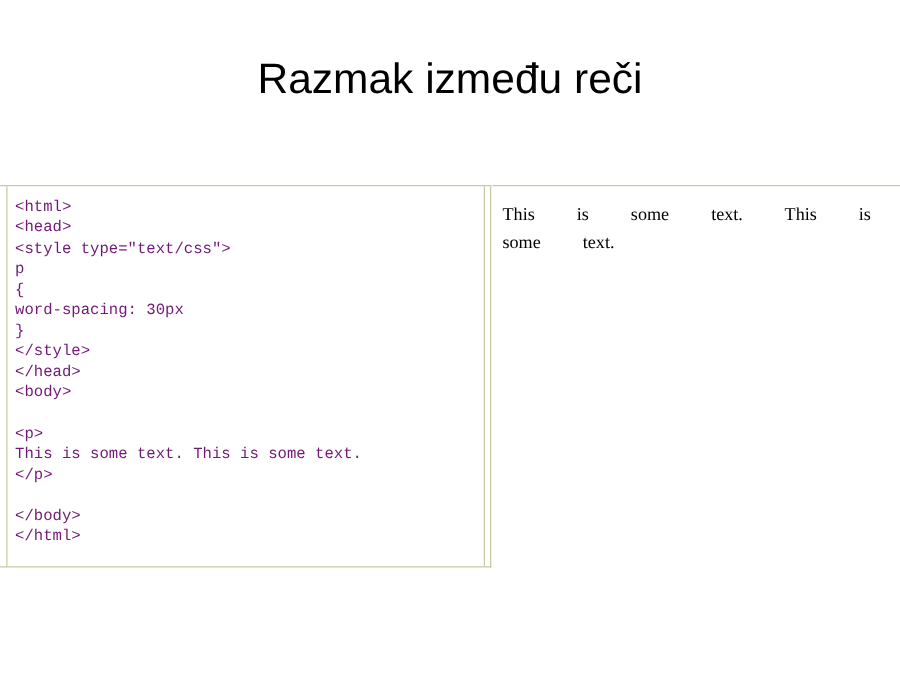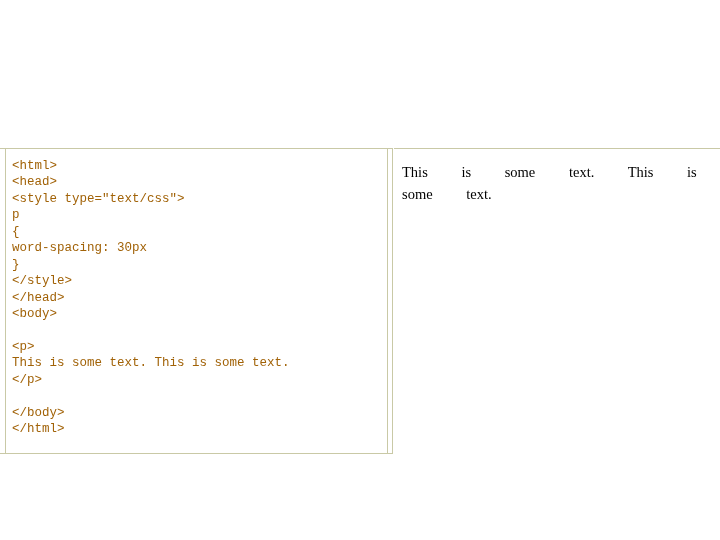--- a/index.html
+++ b/index.html
@@ -61,21 +61,21 @@
     width: 1px;
     background: #c9c9a6;
   }
   .code-text {
     position: absolute;
     left: 12px;
     top: 9px;
     font-family: "Liberation Mono", "DejaVu Sans Mono", monospace;
     font-size: 12.5px;
     line-height: 16.45px;
-    color: #a16207;
+    color: #701a75;
     white-space: pre;
     margin: 0;
   }
   .render-panel {
     position: absolute;
     left: 394px;
     top: 148px;
     width: 326px;
     height: 306px;
     border-top: 1px solid #c9c9a6;
@@ -94,20 +94,21 @@
     color: #000000;
     word-spacing: 30px;
     text-align: left;
   }
 </style>
 </head>
 <body>
 
 <div class="slide">
 
+  <div class="slide-title">Razmak između reči</div>
 
   <div class="code-panel">
     <div class="left-rule"></div>
     <div class="right-rule"></div>
     <pre class="code-text">&lt;html&gt;
 &lt;head&gt;
 &lt;style type="text/css"&gt;
 p
 {
 word-spacing: 30px

